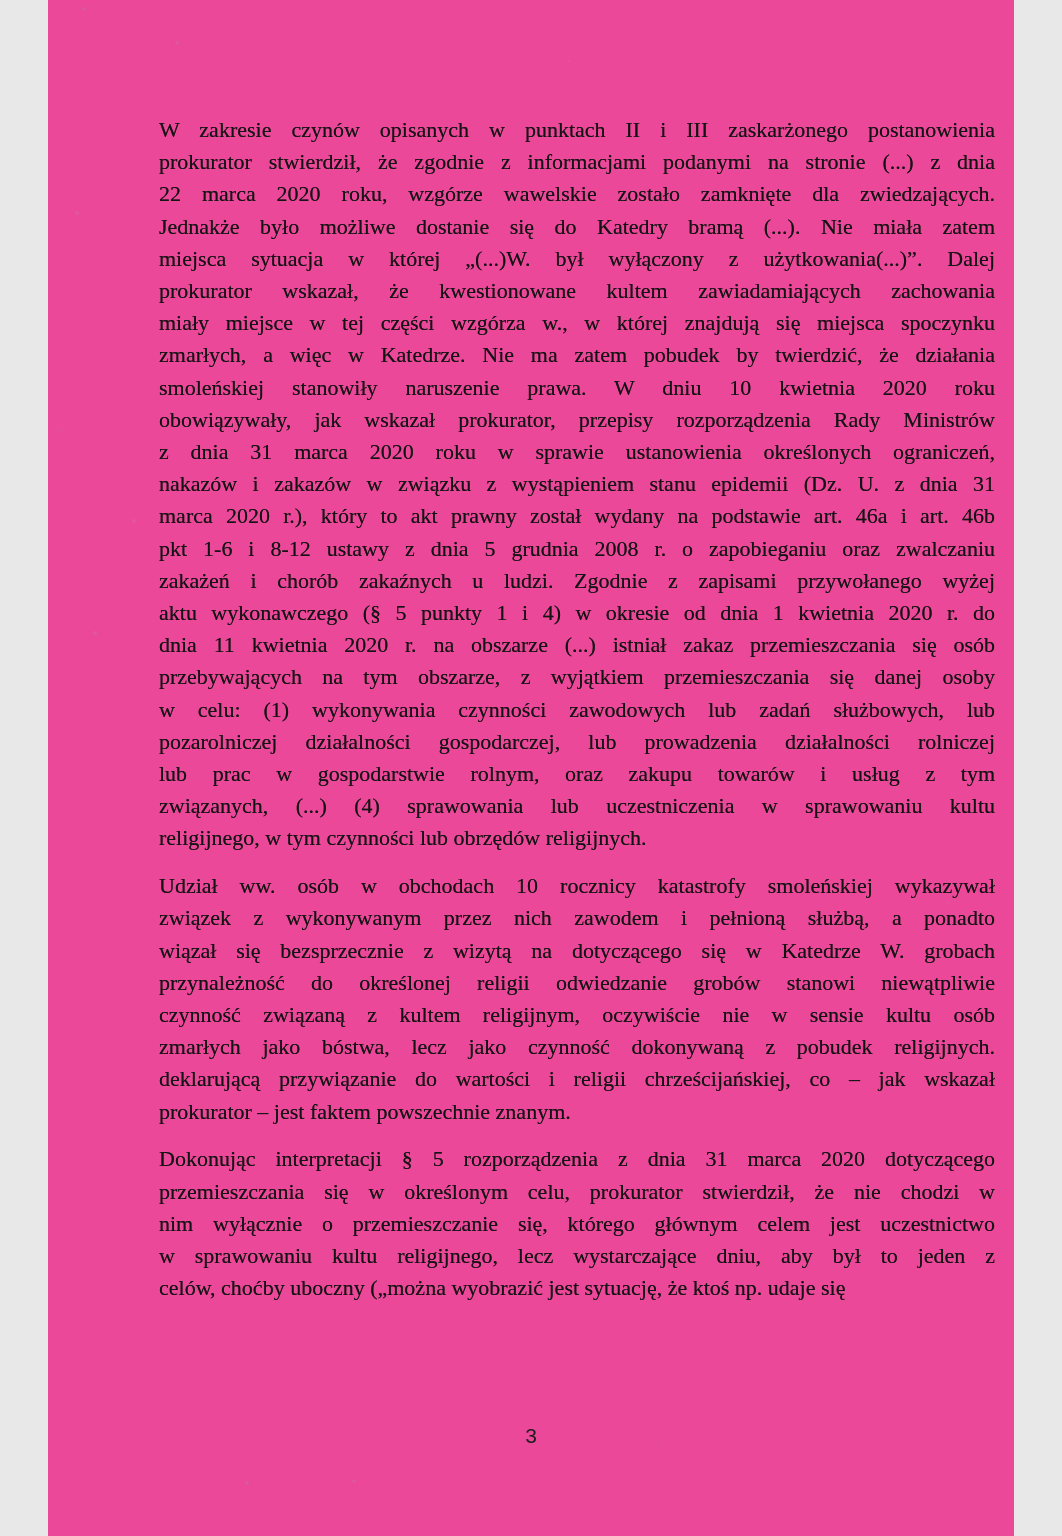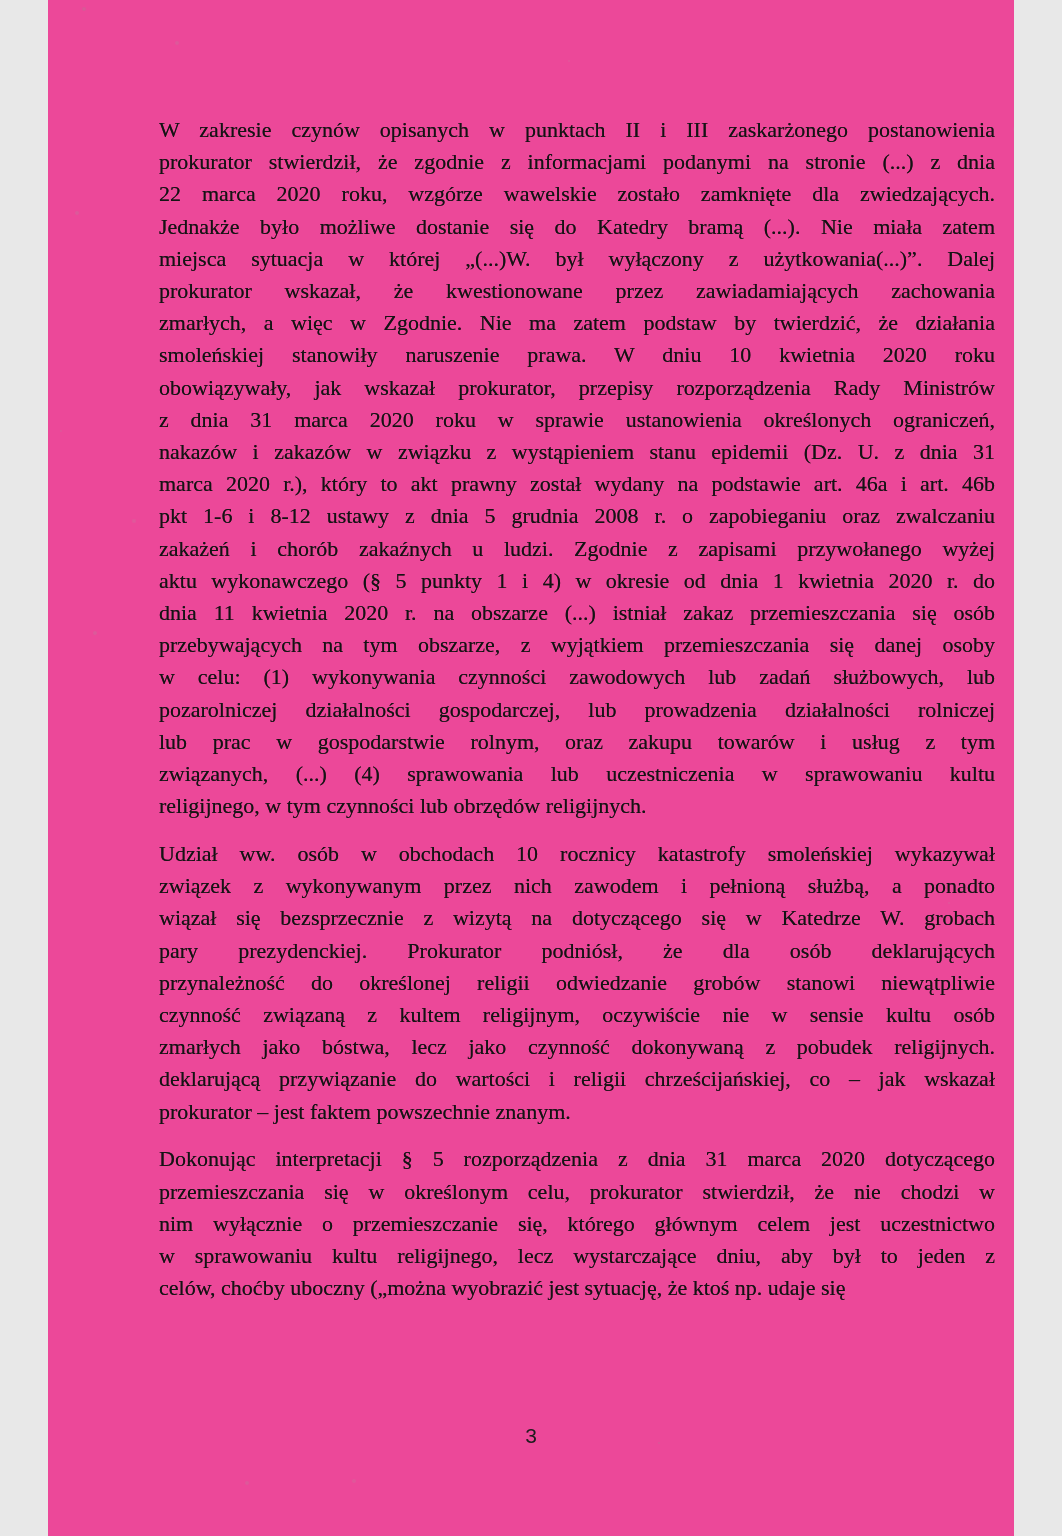--- a/index.html
+++ b/index.html
@@ -81,43 +81,43 @@
 <div class="page">
   <div class="noise"></div>
 
   <div class="text-block">
     <div class="para">
         <div class="line">W zakresie czynów opisanych w punktach II i III zaskarżonego postanowienia</div>
         <div class="line">prokurator stwierdził, że zgodnie z informacjami podanymi na stronie (...) z dnia</div>
         <div class="line">22 marca 2020 roku, wzgórze wawelskie zostało zamknięte dla zwiedzających.</div>
         <div class="line">Jednakże było możliwe dostanie się do Katedry bramą (...). Nie miała zatem</div>
         <div class="line">miejsca sytuacja w której „(...)W. był wyłączony z użytkowania(...)”. Dalej</div>
-        <div class="line">prokurator wskazał, że kwestionowane przez zawiadamiających zachowania</div>
-        <div class="line">zmarłych, a więc w Zgodnie. Nie ma zatem podstaw by twierdzić, że działania</div>
+        <div class="line">prokurator wskazał, że kwestionowane kultem zawiadamiających zachowania</div>
+        <div class="line">miały miejsce w tej części wzgórza w., w której znajdują się miejsca spoczynku</div>
+        <div class="line">zmarłych, a więc w Katedrze. Nie ma zatem pobudek by twierdzić, że działania</div>
         <div class="line">smoleńskiej stanowiły naruszenie prawa. W dniu 10 kwietnia 2020 roku</div>
         <div class="line">obowiązywały, jak wskazał prokurator, przepisy rozporządzenia Rady Ministrów</div>
         <div class="line">z dnia 31 marca 2020 roku w sprawie ustanowienia określonych ograniczeń,</div>
         <div class="line">nakazów i zakazów w związku z wystąpieniem stanu epidemii (Dz. U. z dnia 31</div>
         <div class="line">marca 2020 r.), który to akt prawny został wydany na podstawie art. 46a i art. 46b</div>
         <div class="line">pkt 1-6 i 8-12 ustawy z dnia 5 grudnia 2008 r. o zapobieganiu oraz zwalczaniu</div>
         <div class="line">zakażeń i chorób zakaźnych u ludzi. Zgodnie z zapisami przywołanego wyżej</div>
         <div class="line">aktu wykonawczego (§ 5 punkty 1 i 4) w okresie od dnia 1 kwietnia 2020 r. do</div>
         <div class="line">dnia 11 kwietnia 2020 r. na obszarze (...) istniał zakaz przemieszczania się osób</div>
         <div class="line">przebywających na tym obszarze, z wyjątkiem przemieszczania się danej osoby</div>
         <div class="line">w celu: (1) wykonywania czynności zawodowych lub zadań służbowych, lub</div>
         <div class="line">pozarolniczej działalności gospodarczej, lub prowadzenia działalności rolniczej</div>
         <div class="line">lub prac w gospodarstwie rolnym, oraz zakupu towarów i usług z tym</div>
         <div class="line">związanych, (...) (4) sprawowania lub uczestniczenia w sprawowaniu kultu</div>
         <div class="line last">religijnego, w tym czynności lub obrzędów religijnych.</div>
       </div>
     <div class="para">
         <div class="line">Udział ww. osób w obchodach 10 rocznicy katastrofy smoleńskiej wykazywał</div>
         <div class="line">związek z wykonywanym przez nich zawodem i pełnioną służbą, a ponadto</div>
         <div class="line">wiązał się bezsprzecznie z wizytą na dotyczącego się w Katedrze W. grobach</div>
-        <div class="line">pary prezydenckiej. Prokurator podniósł, że dla osób deklarujących</div>
         <div class="line">przynależność do określonej religii odwiedzanie grobów stanowi niewątpliwie</div>
         <div class="line">czynność związaną z kultem religijnym, oczywiście nie w sensie kultu osób</div>
         <div class="line">zmarłych jako bóstwa, lecz jako czynność dokonywaną z pobudek religijnych.</div>
         <div class="line">deklarującą przywiązanie do wartości i religii chrześcijańskiej, co – jak wskazał</div>
         <div class="line last">prokurator – jest faktem powszechnie znanym.</div>
       </div>
     <div class="para">
         <div class="line">Dokonując interpretacji § 5 rozporządzenia z dnia 31 marca 2020 dotyczącego</div>
         <div class="line">przemieszczania się w określonym celu, prokurator stwierdził, że nie chodzi w</div>
         <div class="line">nim wyłącznie o przemieszczanie się, którego głównym celem jest uczestnictwo</div>

